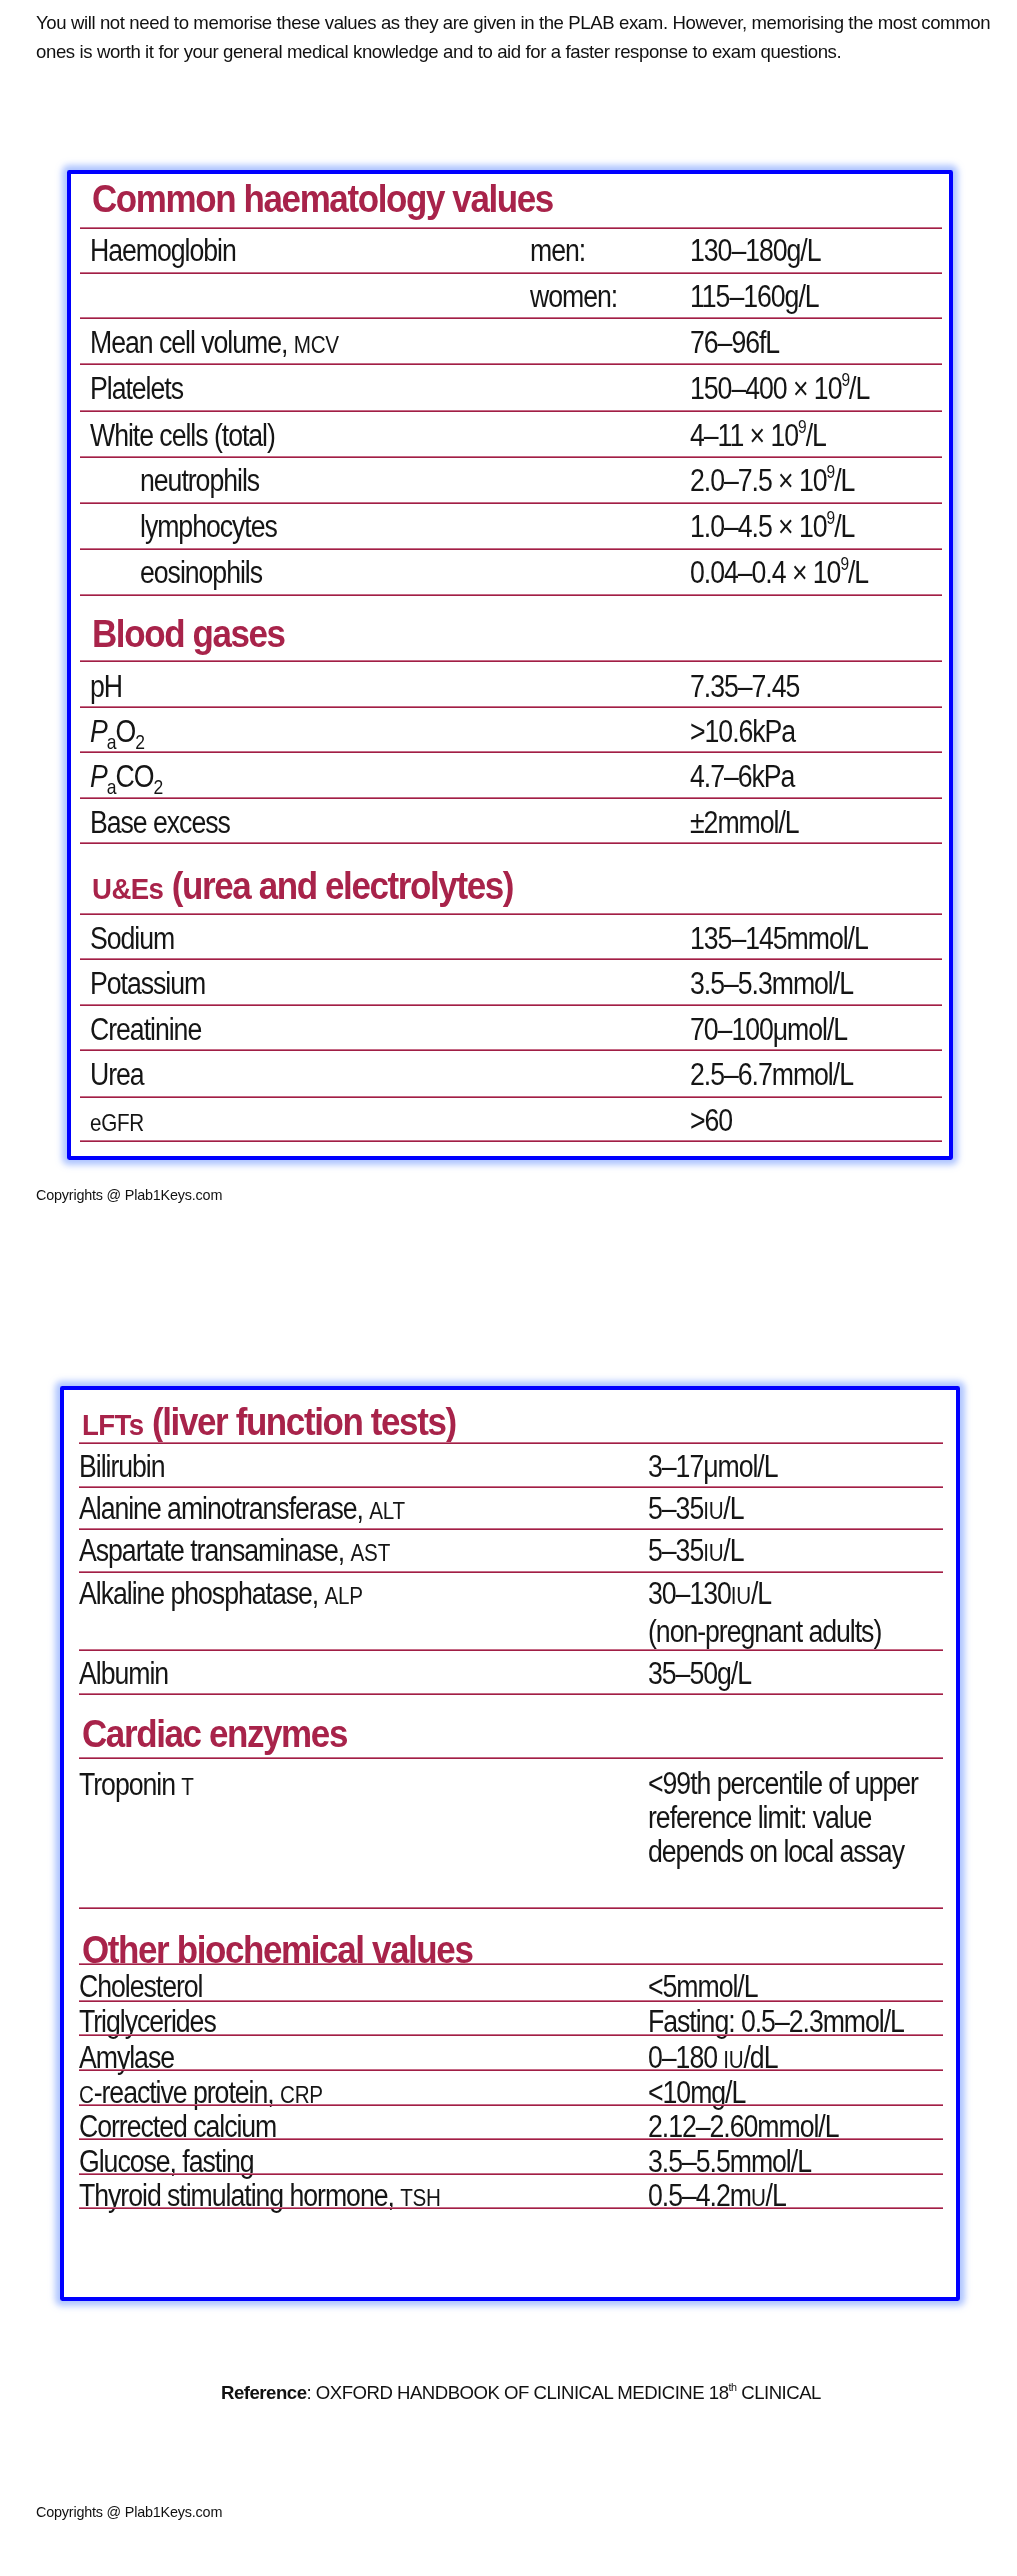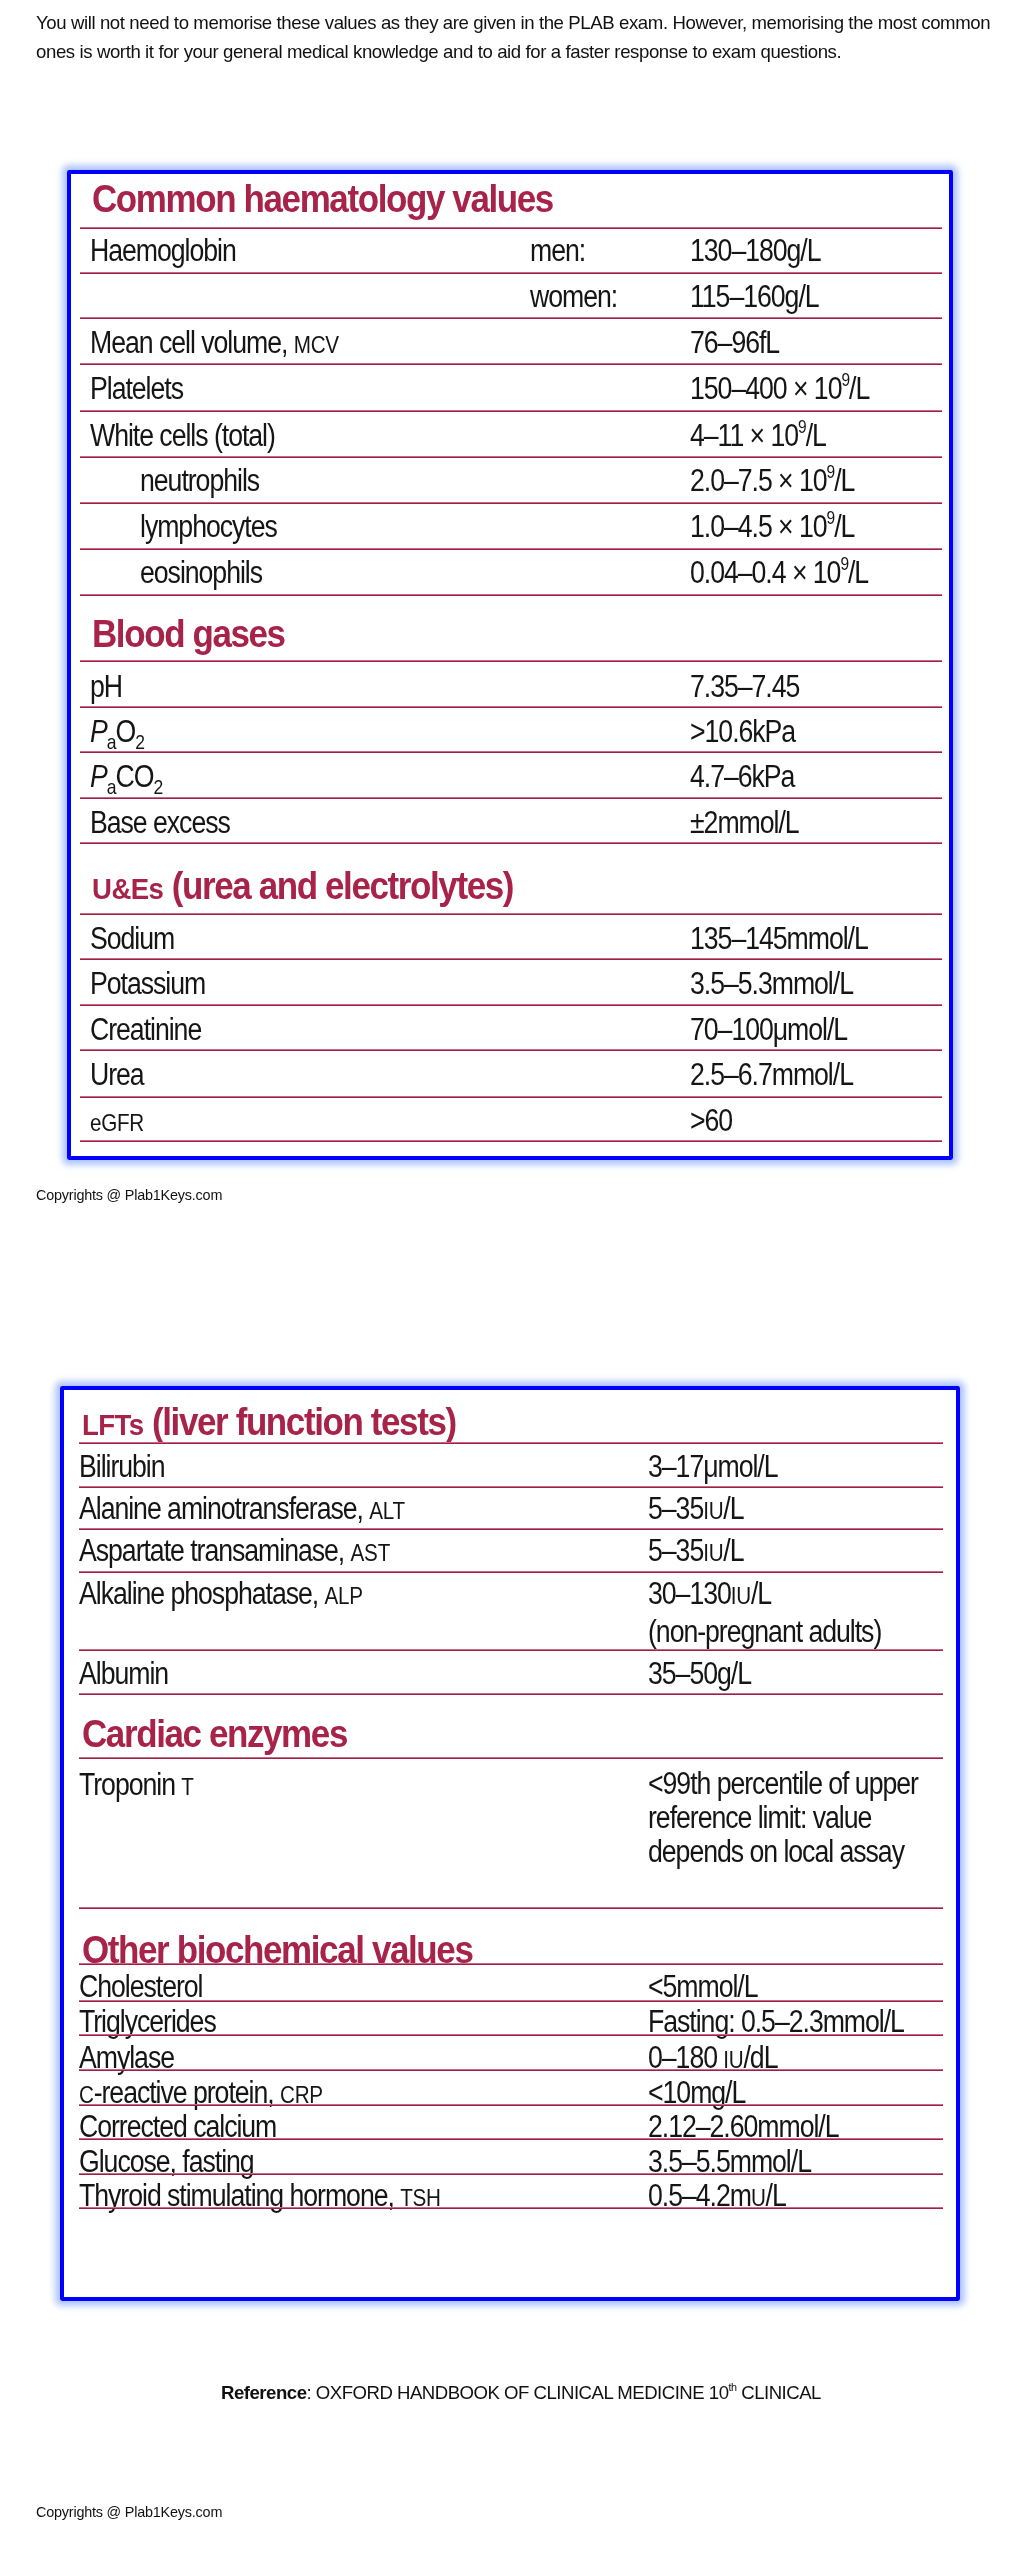--- a/index.html
+++ b/index.html
@@ -235,16 +235,16 @@
 <div class="rule" style="left:79px; width:864px; top:2138px;"></div>
 
 <div class="cell" style="left:79px; top:2146px;">Glucose, fasting</div>
 <div class="cell" style="left:648px; top:2146px;">3.5–5.5mmol/L</div>
 <div class="rule" style="left:79px; width:864px; top:2173px;"></div>
 
 <div class="cell" style="left:79px; top:2180px;"><span>Thyroid stimulating hormone, </span><span class="sc">TSH</span></div>
 <div class="cell" style="left:648px; top:2180px;"><span>0.5–4.2m</span><span class="sc">U</span><span>/L</span></div>
 <div class="rule" style="left:79px; width:864px; top:2207px;"></div>
 
-<div class="reference"><b>Reference</b><span>: OXFORD HANDBOOK OF CLINICAL MEDICINE 10</span><sup>th</sup><span> CLINICAL</span></div>
+<div class="reference"><b>Reference</b><span>: OXFORD HANDBOOK OF CLINICAL MEDICINE 18</span><sup>th</sup><span> CLINICAL</span></div>
 
 <div class="copyright" style="top:2504px;">Copyrights @ Plab1Keys.com</div>
 
 
 </body></html>

